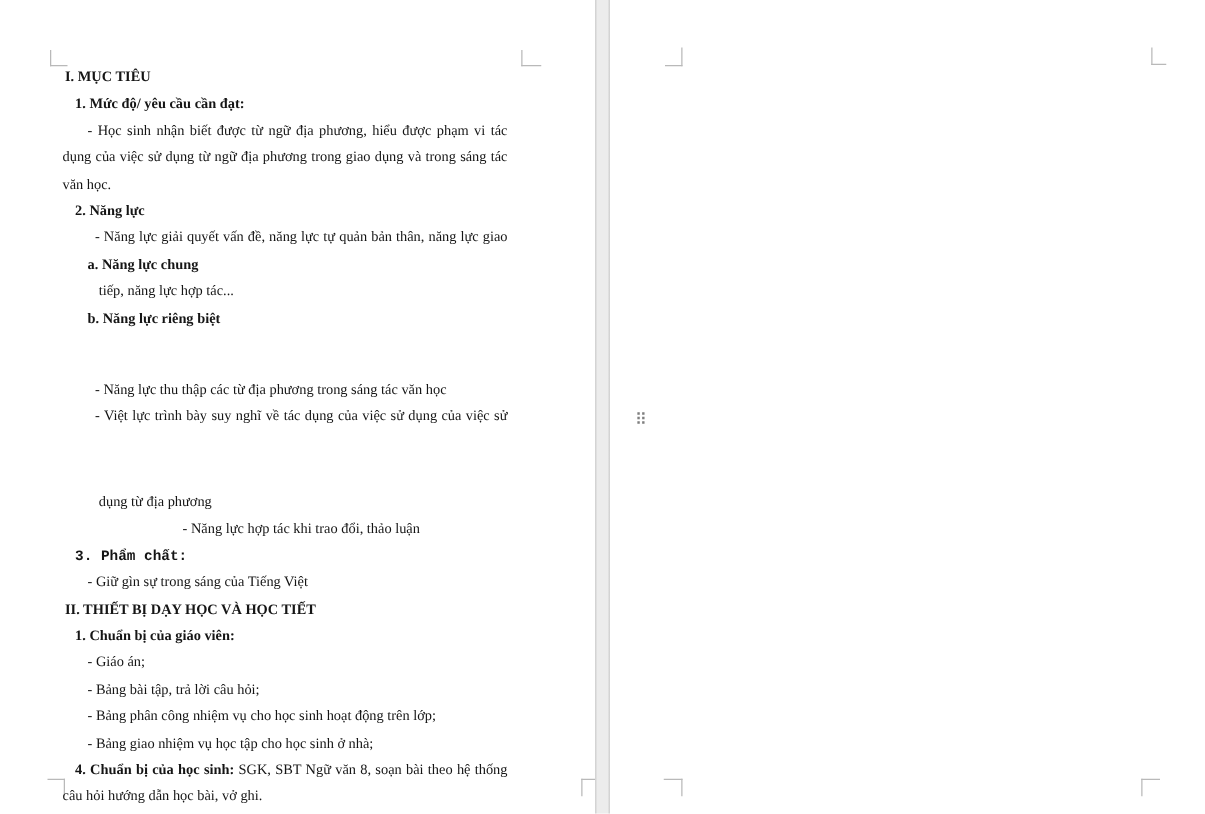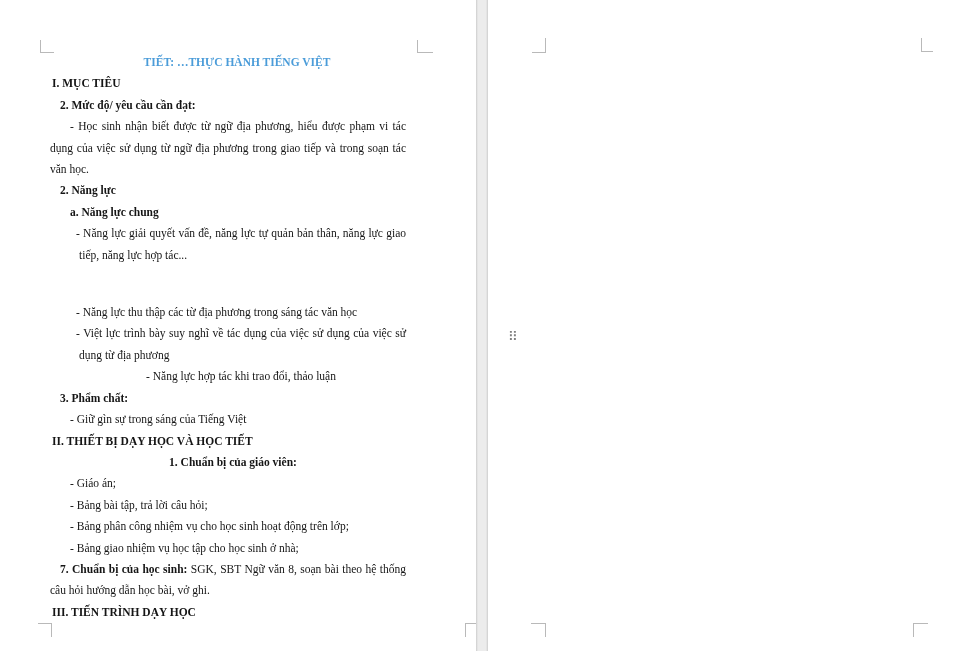--- a/index.html
+++ b/index.html
@@ -38,43 +38,43 @@
 <body>
 
 <div class="canvas">
 
   <div class="sheet sheet-left">
     <div class="crop c-lb" style="left:40px;top:40px;width:14px;height:13px;"></div>
     <div class="crop c-lb" style="left:417px;top:40px;width:16px;height:13px;"></div>
     <div class="crop c-tr" style="left:38px;top:623px;width:14px;height:14px;"></div>
     <div class="crop c-tl" style="left:465px;top:623px;width:11px;height:14px;"></div>
     <div class="content content-left">
-        <div class="line center title" style="padding-left: 18px;"><span class="b">TIẾT: …THỰC HÀNH TIẾNG VIỆT</span></div>
         <div class="line" style="padding-left: 2px;"><span class="b">I. MỤC TIÊU</span></div>
-        <div class="line" style="padding-left: 10px;"><span class="b">2. Mức độ/ yêu cầu cần đạt:</span></div>
+        <div class="line" style="padding-left: 10px;"><span class="b">1. Mức độ/ yêu cầu cần đạt:</span></div>
         <div class="line j" style="padding-left: 20px;"><span>- Học sinh nhận biết được từ ngữ địa phương, hiểu được phạm vi tác</span></div>
-        <div class="line j" style="padding-left: 0px;"><span>dụng của việc sử dụng từ ngữ địa phương trong giao tiếp và trong soạn tác</span></div>
+        <div class="line j" style="padding-left: 0px;"><span>dụng của việc sử dụng từ ngữ địa phương trong giao dụng và trong sáng tác</span></div>
         <div class="line" style="padding-left: 0px;"><span>văn học.</span></div>
         <div class="line" style="padding-left: 10px;"><span class="b">2. Năng lực</span></div>
+        <div class="line j" style="padding-left: 26px;"><span>- Năng lực giải quyết vấn đề, năng lực tự quản bản thân, năng lực giao</span></div>
         <div class="line" style="padding-left: 20px;"><span class="b">a. Năng lực chung</span></div>
-        <div class="line j" style="padding-left: 26px;"><span>- Năng lực giải quyết vấn đề, năng lực tự quản bản thân, năng lực giao</span></div>
         <div class="line" style="padding-left: 29px;"><span>tiếp, năng lực hợp tác...</span></div>
+        <div class="line" style="padding-left: 20px;"><span class="b">b. Năng lực riêng biệt</span></div>
         <div class="line" style="padding-left: 26px; margin-top: 36px;"><span>- Năng lực thu thập các từ địa phương trong sáng tác văn học</span></div>
         <div class="line j" style="padding-left: 26px;"><span>- Việt lực trình bày suy nghĩ về tác dụng của việc sử dụng của việc sử</span></div>
-        <div class="line" style="padding-left: 29px;"><span>dụng từ địa phương</span></div>
+        <div class="line" style="padding-left: 29px; margin-top: 47px;"><span>dụng từ địa phương</span></div>
         <div class="line" style="padding-left: 26px; text-align: center;"><span>- Năng lực hợp tác khi trao đổi, thảo luận</span></div>
-        <div class="line" style="padding-left: 10px;"><span class="b">3. Phẩm chất:</span></div>
+        <div class="line" style="padding-left: 10px; font-family: Liberation Mono, monospace;"><span class="b">3. Phẩm chất:</span></div>
         <div class="line" style="padding-left: 20px;"><span>- Giữ gìn sự trong sáng của Tiếng Việt</span></div>
         <div class="line" style="padding-left: 2px;"><span class="b">II. THIẾT BỊ DẠY HỌC VÀ HỌC TIẾT</span></div>
-        <div class="line" style="padding-left: 10px; text-align: center;"><span class="b">1. Chuẩn bị của giáo viên:</span></div>
+        <div class="line" style="padding-left: 10px;"><span class="b">1. Chuẩn bị của giáo viên:</span></div>
         <div class="line" style="padding-left: 20px;"><span>- Giáo án;</span></div>
         <div class="line" style="padding-left: 20px;"><span>- Bảng bài tập, trả lời câu hỏi;</span></div>
         <div class="line" style="padding-left: 20px;"><span>- Bảng phân công nhiệm vụ cho học sinh hoạt động trên lớp;</span></div>
         <div class="line" style="padding-left: 20px;"><span>- Bảng giao nhiệm vụ học tập cho học sinh ở nhà;</span></div>
-        <div class="line j" style="padding-left: 10px;"><span class="b">7. Chuẩn bị của học sinh: </span><span>SGK, SBT Ngữ văn 8, soạn bài theo hệ thống</span></div>
+        <div class="line j" style="padding-left: 10px;"><span class="b">4. Chuẩn bị của học sinh: </span><span>SGK, SBT Ngữ văn 8, soạn bài theo hệ thống</span></div>
         <div class="line" style="padding-left: 0px;"><span>câu hỏi hướng dẫn học bài, vở ghi.</span></div>
         <div class="line" style="padding-left: 2px; font-family: Liberation Serif, serif;"><span class="b">III. TIẾN TRÌNH DẠY HỌC</span></div>
       </div>
   </div>
 
   <div class="page-gap"></div>
 
   <div class="sheet sheet-right">
     <div class="crop c-rb" style="left:44px;top:38px;width:14px;height:15px;"></div>
     <div class="crop c-lb" style="left:433px;top:38px;width:12px;height:14px;"></div>

